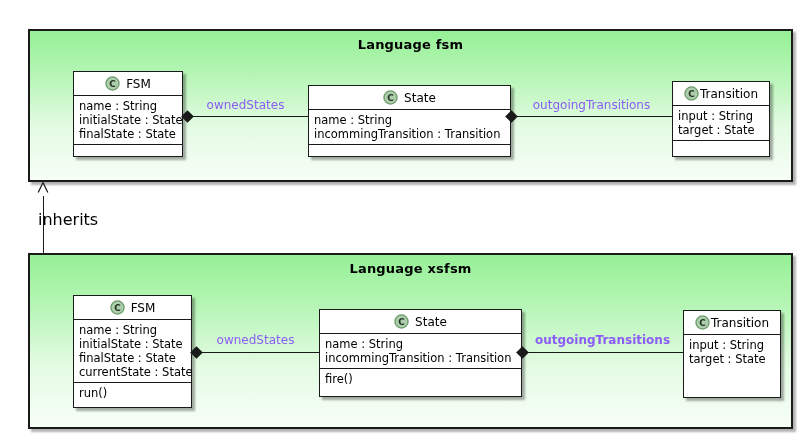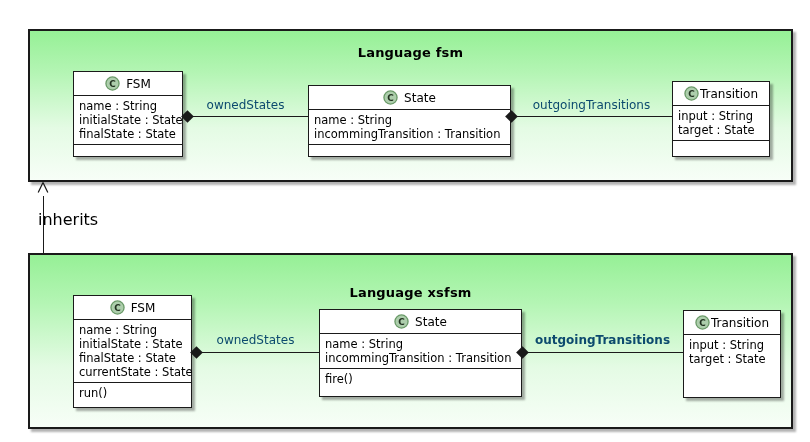--- a/index.html
+++ b/index.html
@@ -101,21 +101,21 @@
   .diamond {
     position: absolute;
     width: 9px;
     height: 9px;
     background: #1a1a1a;
     transform: rotate(45deg);
   }
   .assoc-label {
     position: absolute;
     font-size: 12px;
-    color: #0c4a6e;
+    color: #8b5cf6;
     white-space: nowrap;
     text-align: center;
   }
 
   
   .inherit-line {
     position: absolute;
     width: 0;
     border-left: 1.4px solid #1a1a1a;
   }
@@ -131,21 +131,21 @@
     height: 14px;
     overflow: visible;
   }
 </style>
 </head>
 <body>
 
 <div id="canvas">
 
   <div class="package" style="left:28px; top:29px; width:765px; height:153px;">
-    <div class="package-title" style="top:14px;">Language fsm</div>
+    <div class="package-title" style="top:6px;">Language fsm</div>
   </div>
 
   <div class="uml-class" style="left:73px; top:71px; width:110px; height:86px;">
     <div class="uml-header">
       <svg class="class-icon" viewBox="0 0 16 16">
         <circle cx="8" cy="8" r="7" fill="#adceac" stroke="#6a9a68" stroke-width="1.4"></circle>
         <text x="8" y="11.6" font-family="DejaVu Sans, sans-serif" font-size="9.5" font-weight="bold" fill="#20301f" text-anchor="middle">C</text>
       </svg>
       <span class="class-name">FSM</span>
     </div>
@@ -195,21 +195,21 @@
   <div class="diamond" style="left:507px; top:111.5px;"></div>
   <div class="assoc-label" style="left:511px; top:98px; width:161px;">outgoingTransitions</div>
 
   <div class="inherit-line" style="left:43px; top:196px; height:57px;"></div>
   <svg class="inherit-arrow" style="left:36px; top:182px;" viewBox="0 0 14 16">
     <path d="M 7 0.5 L 1.5 12 M 7 0.5 L 12.5 12" fill="none" stroke="#1a1a1a" stroke-width="1.4"></path>
   </svg>
   <div class="inherit-label" style="left:38px; top:210px;">inherits</div>
 
   <div class="package" style="left:28px; top:253px; width:765px; height:176px;">
-    <div class="package-title" style="top:6px;margin-top:24px;">Language xsfsm</div>
+    <div class="package-title" style="top:6px;">Language xsfsm</div>
   </div>
 
   <div class="uml-class" style="left:73px; top:295px; width:119px; height:113px;">
     <div class="uml-header">
       <svg class="class-icon" viewBox="0 0 16 16">
         <circle cx="8" cy="8" r="7" fill="#adceac" stroke="#6a9a68" stroke-width="1.4"></circle>
         <text x="8" y="11.6" font-family="DejaVu Sans, sans-serif" font-size="9.5" font-weight="bold" fill="#20301f" text-anchor="middle">C</text>
       </svg>
       <span class="class-name">FSM</span>
     </div>

